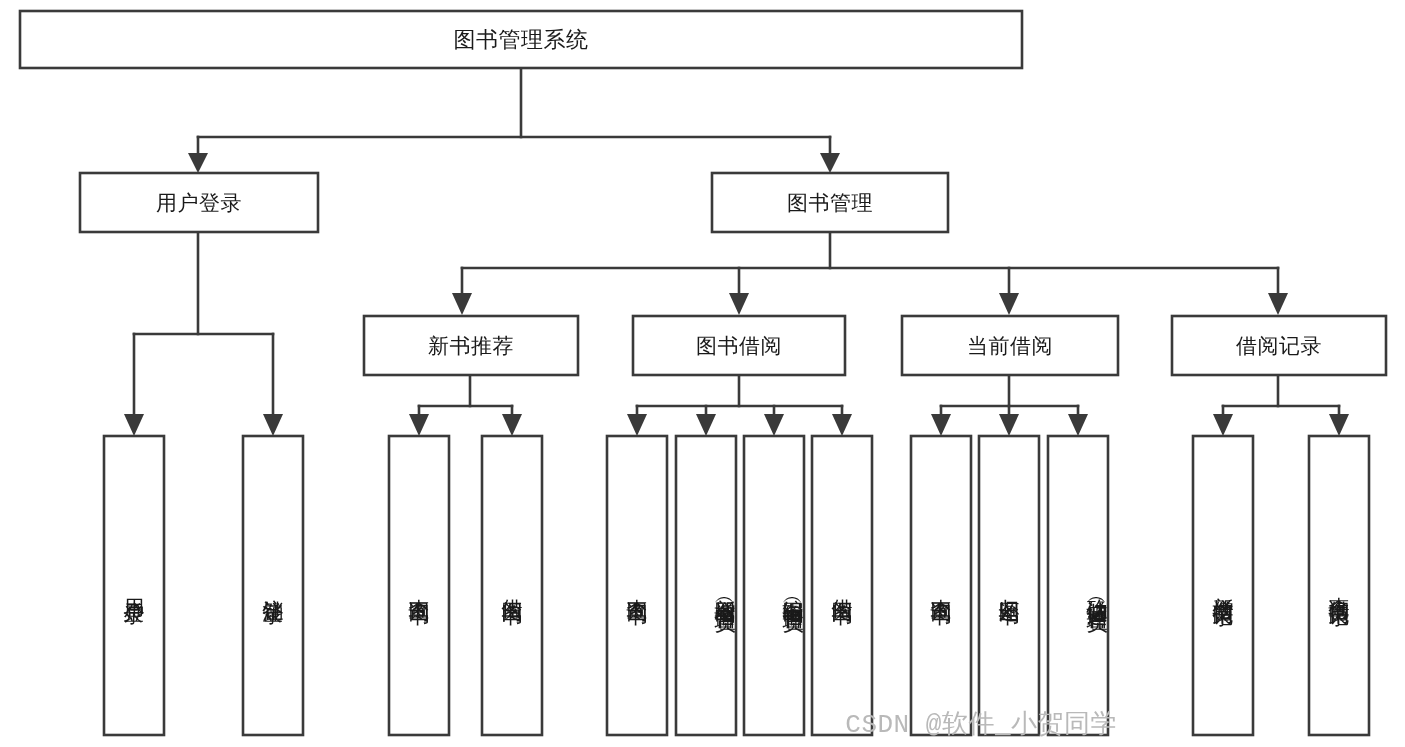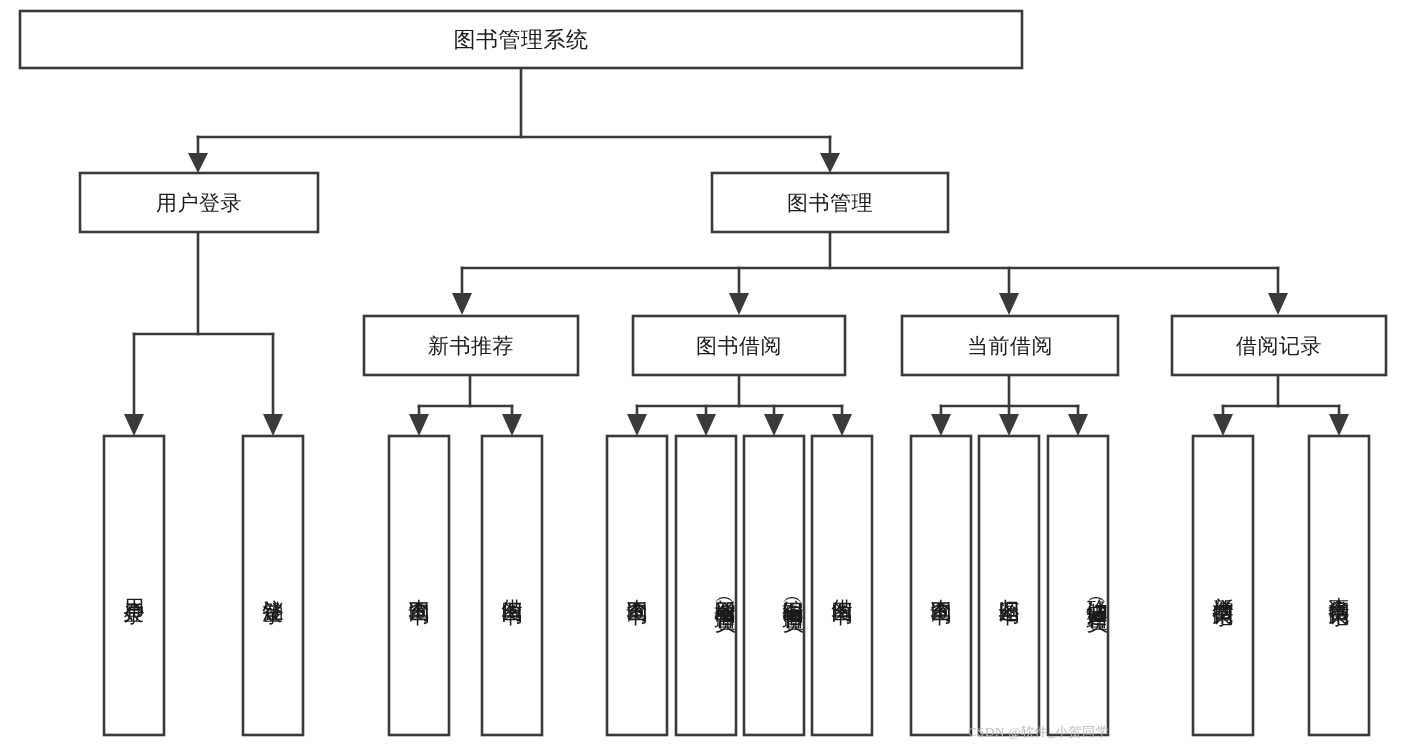--- a/index.html
+++ b/index.html
@@ -45,23 +45,23 @@
     font-family:"Liberation Sans","DejaVu Sans",sans-serif;
     font-size:21px;
     line-height:1.05;
     color:#1a1a1a;
     letter-spacing:2px;
     white-space:nowrap;
     text-align:start;
   }
   .watermark{
     position:absolute;
-    right:14px;bottom:6px;
-    font-family:Liberation Serif, serif;
-    font-size:13px;
+    right:6px;bottom:6px;
+    font-family:Liberation Mono, monospace;
+    font-size:26px;
     color:#b9b9b9;
     white-space:nowrap;
     letter-spacing:0.5px;
   }
 </style>
 </head>
 <body>
 
 <div id="diagram-root">
 

